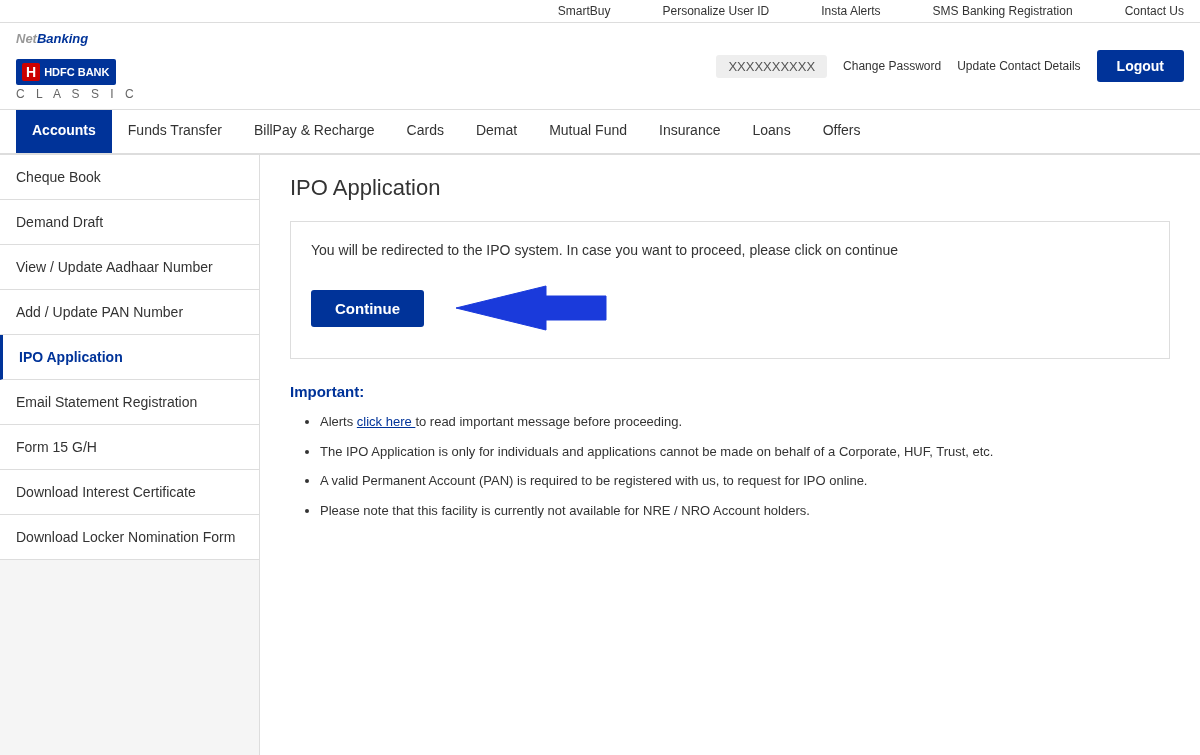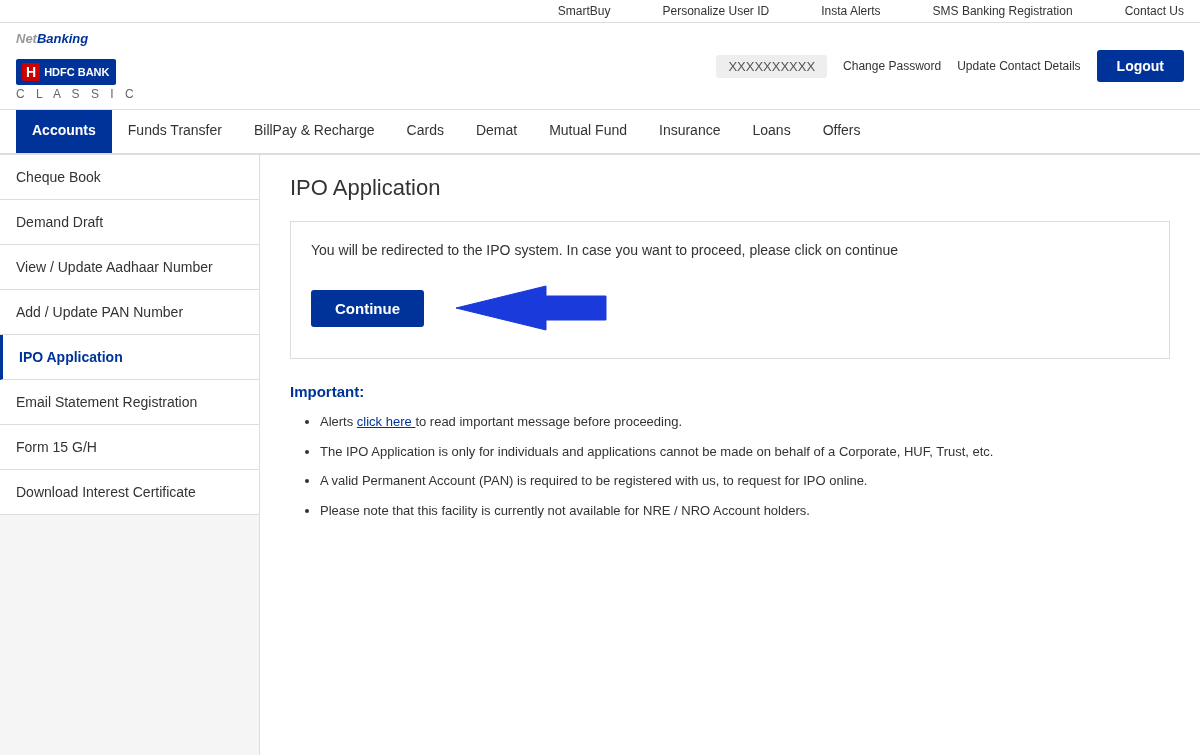--- a/index.html
+++ b/index.html
@@ -269,20 +269,21 @@
 
   <div class="sidebar">
     <div class="sidebar-item">Cheque Book</div>
     <div class="sidebar-item">Demand Draft</div>
     <div class="sidebar-item">View / Update Aadhaar Number</div>
     <div class="sidebar-item">Add / Update PAN Number</div>
     <div class="sidebar-item active">IPO Application</div>
     <div class="sidebar-item">Email Statement Registration</div>
     <div class="sidebar-item">Form 15 G/H</div>
     <div class="sidebar-item">Download Interest Certificate</div>
+    <div class="sidebar-item">Download Locker Nomination Form</div>
   </div>
 
   <div class="content-area">
     <h1 class="page-title">IPO Application</h1>
 
     <div class="info-box">
       <div class="info-text">You will be redirected to the IPO system. In case you want to proceed, please click on continue</div>
       <div style="display:flex; align-items:center; gap:12px;">
         <button class="continue-btn">Continue</button>
 

